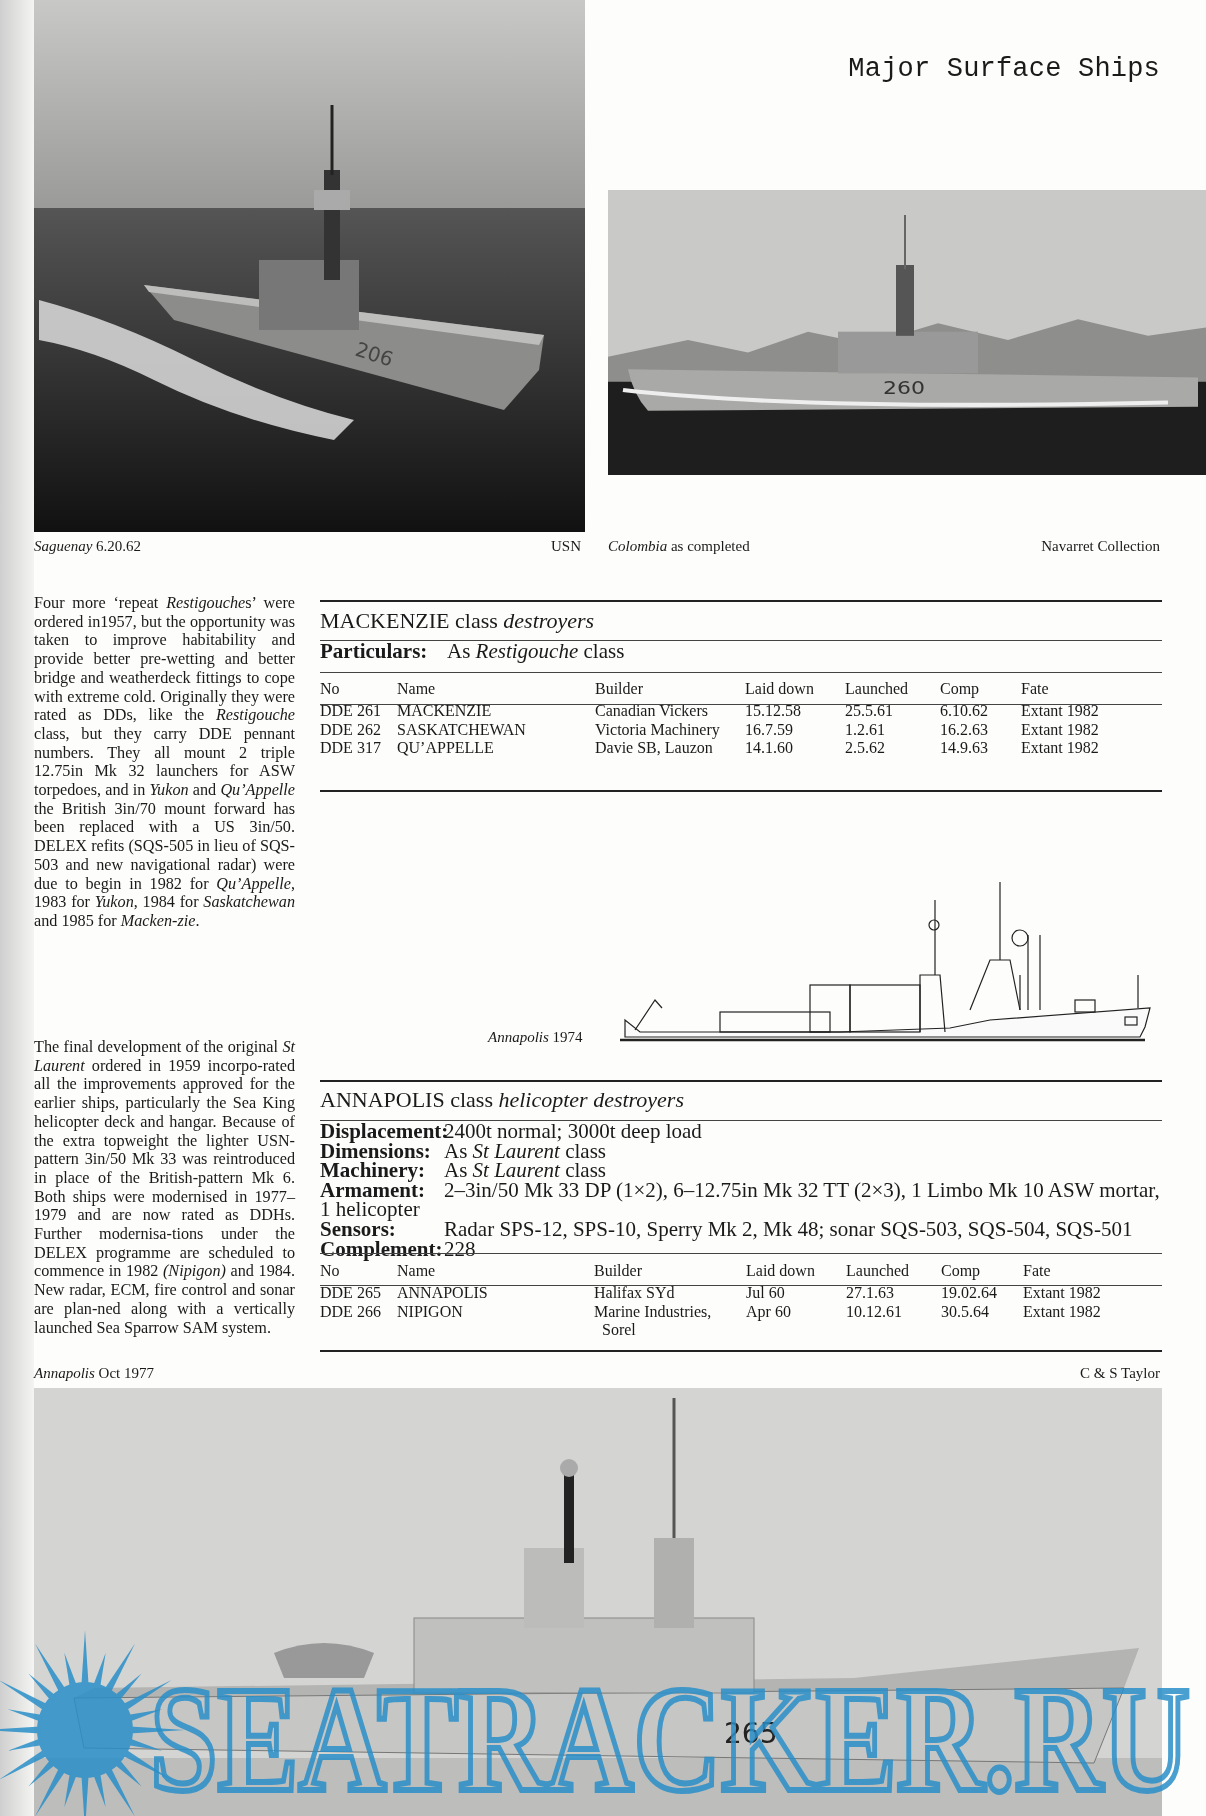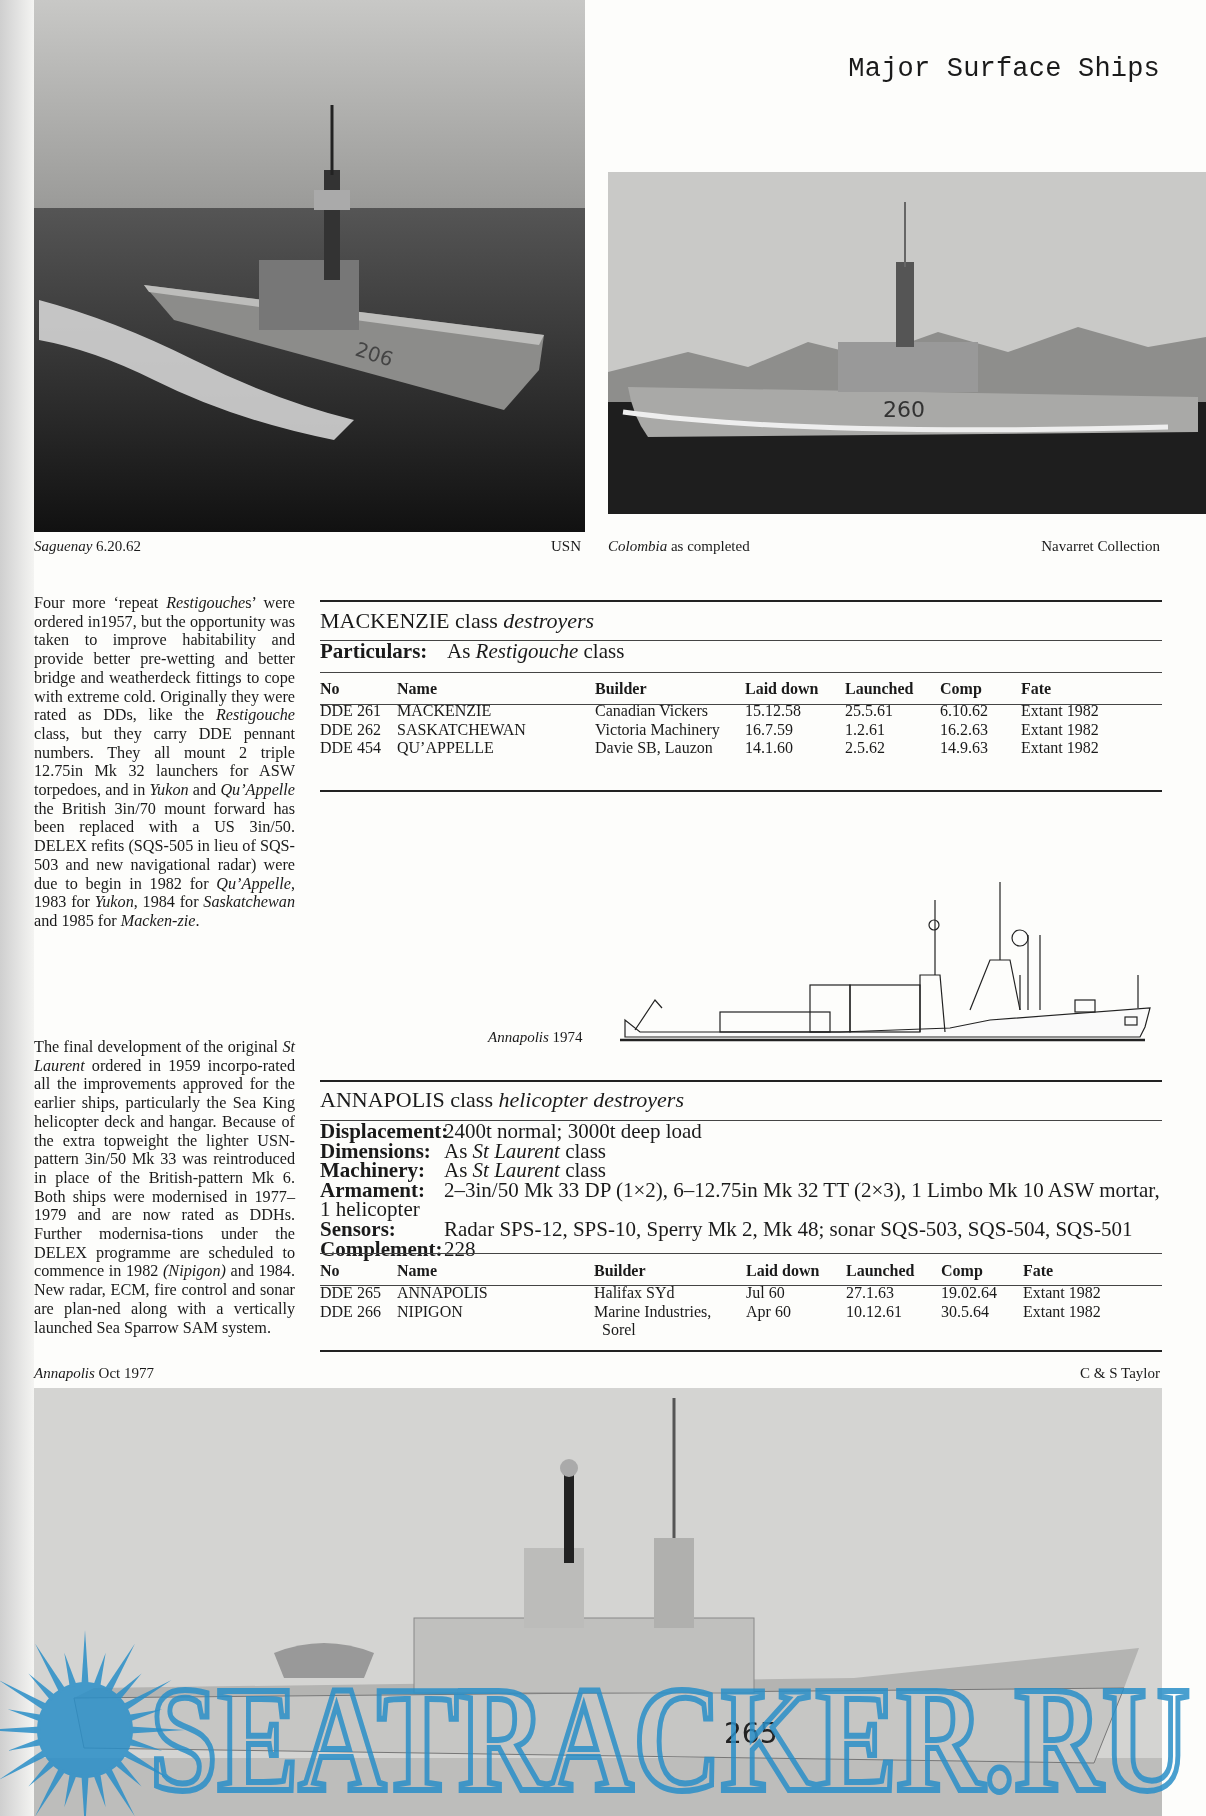--- a/index.html
+++ b/index.html
@@ -12,21 +12,21 @@
   .caption{font-size:15px;}
   .caption i{font-style:italic;}
   .body-text{font-size:16.2px;line-height:18.7px;text-align:justify;width:261px;hyphens:manual;}
   .body-text i{font-style:italic;}
   .rule{height:0;border-top:2px solid #222;}
   .rule.thin{border-top:1px solid #444;}
   .section-title{font-size:22px;}
   .section-title i{font-style:italic;}
   table.ships{border-collapse:collapse;font-size:16px;}
   table.ships td{padding:0;vertical-align:top;line-height:18.5px;white-space:nowrap;}
-  table.ships th{padding:0;text-align:left;font-weight:bold;font-size:16px;}
+  table.ships th{padding:0;text-align:left;font-weight:normal;font-size:16px;}
   .partic{font-size:21px;line-height:19.6px;}
   .partic .lbl{font-weight:bold;display:inline-block;width:124px;}
   .watermark{left:0;top:1620px;width:1206px;height:196px;}
 </style>
 </head>
 <body>
 
 <div class="abs page-edge"></div>
 
 <div class="abs header-title">Major Surface Ships</div>
@@ -49,21 +49,21 @@
     <path d="M110 285 L510 335 L505 370 L470 410 L140 320Z" fill="#8c8c8a"></path>
     <path d="M110 285 L510 335 L505 345 L115 292Z" fill="#bdbdbb"></path>
     <rect x="225" y="260" width="100" height="70" fill="#777"></rect>
     <rect x="290" y="170" width="16" height="110" fill="#333"></rect>
     <line x1="298" y1="105" x2="298" y2="175" stroke="#222" stroke-width="3"></line>
     <rect x="280" y="190" width="36" height="20" fill="#aaa"></rect>
     <text x="320" y="355" font-family="DejaVu Sans, sans-serif" font-size="20" fill="#444" transform="rotate(18 320 355)">206</text>
   </svg>
 </div>
 
-<div class="abs photo" style="left:608px;top:172px;width:598px;height:342px;text-align:center;">
+<div class="abs photo" style="left:608px;top:190px;width:598px;height:285px;text-align:center;">
   <svg viewBox="0 0 598 342" preserveAspectRatio="none">
     <rect width="598" height="342" fill="#c9c9c7"></rect>
     <path d="M0 200 L80 180 L140 195 L200 170 L260 185 L330 160 L400 180 L470 155 L540 175 L598 165 L598 230 L0 230Z" fill="#8e8e8c"></path>
     <rect y="230" width="598" height="112" fill="#1e1e1e"></rect>
     <path d="M20 215 L590 225 L590 260 L40 265 Q25 245 20 215Z" fill="#a9a9a7"></path>
     <path d="M15 240 Q200 265 560 255" stroke="#eee" stroke-width="5" fill="none"></path>
     <rect x="230" y="170" width="140" height="50" fill="#999"></rect>
     <rect x="288" y="90" width="18" height="85" fill="#555"></rect>
     <line x1="297" y1="30" x2="297" y2="95" stroke="#666" stroke-width="2"></line>
     <text x="275" y="245" font-family="DejaVu Sans, sans-serif" font-size="22" fill="#333">260</text>
@@ -119,21 +119,21 @@
         <tr>
           <td style="white-space: pre;">DDE 262</td>
           <td style="white-space: pre;">SASKATCHEWAN</td>
           <td style="white-space: pre;">Victoria Machinery</td>
           <td style="white-space: pre;">16.7.59</td>
           <td style="white-space: pre;">1.2.61</td>
           <td style="white-space: pre;">16.2.63</td>
           <td style="white-space: pre;">Extant 1982</td>
         </tr>
         <tr>
-          <td style="white-space: pre;">DDE 454</td>
+          <td style="white-space: pre;">DDE 317</td>
           <td style="white-space: pre;">QU’APPELLE</td>
           <td style="white-space: pre;">Davie SB, Lauzon</td>
           <td style="white-space: pre;">14.1.60</td>
           <td style="white-space: pre;">2.5.62</td>
           <td style="white-space: pre;">14.9.63</td>
           <td style="white-space: pre;">Extant 1982</td>
         </tr>
       </tbody>
   </table>
 </div>

